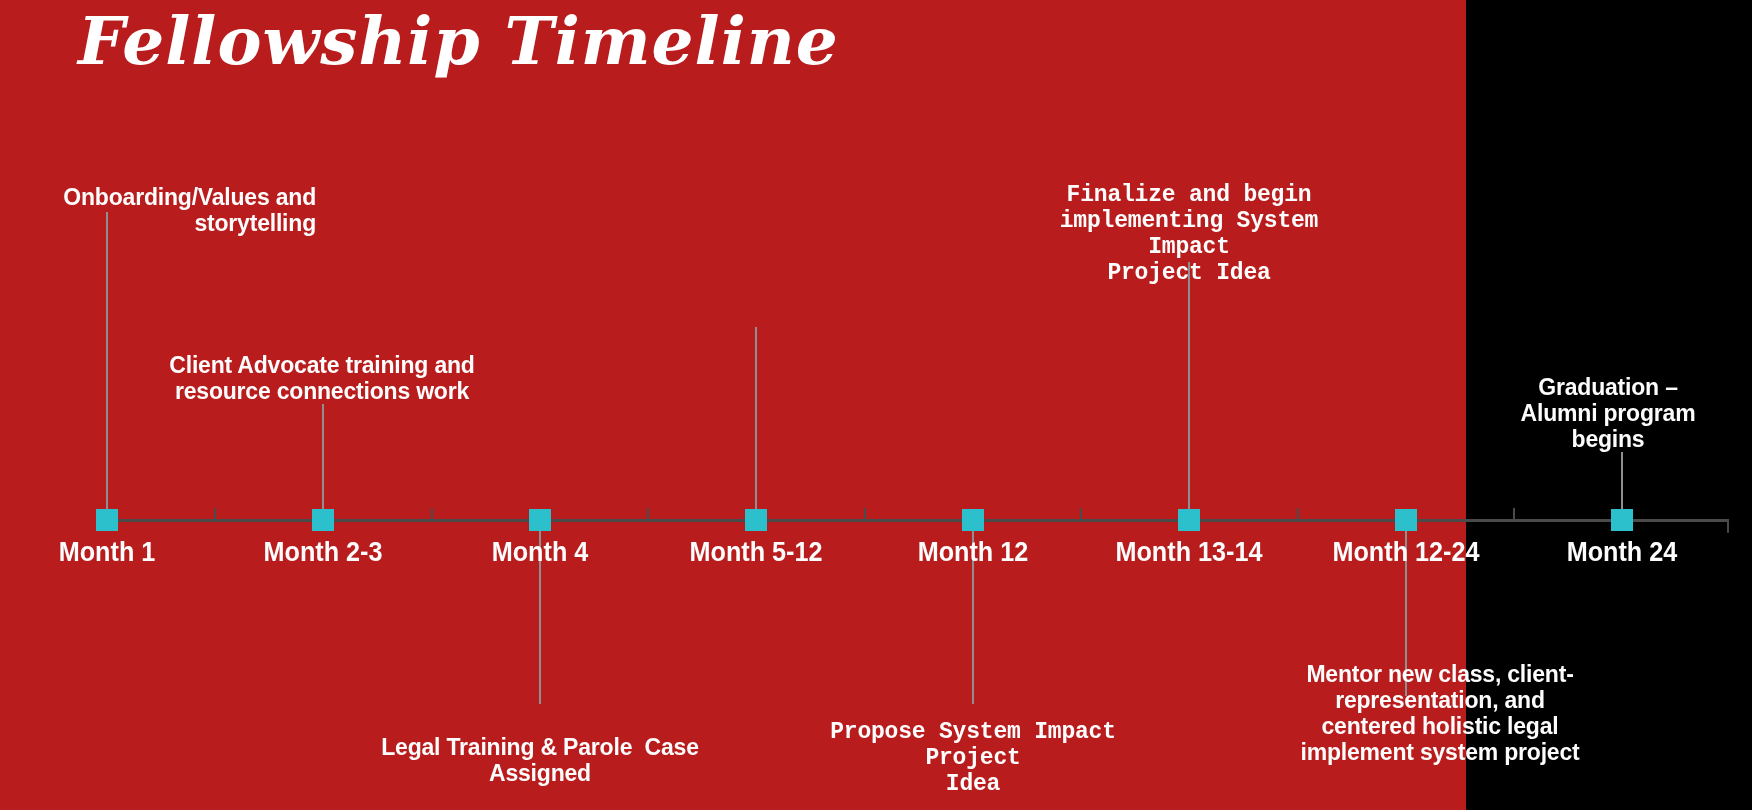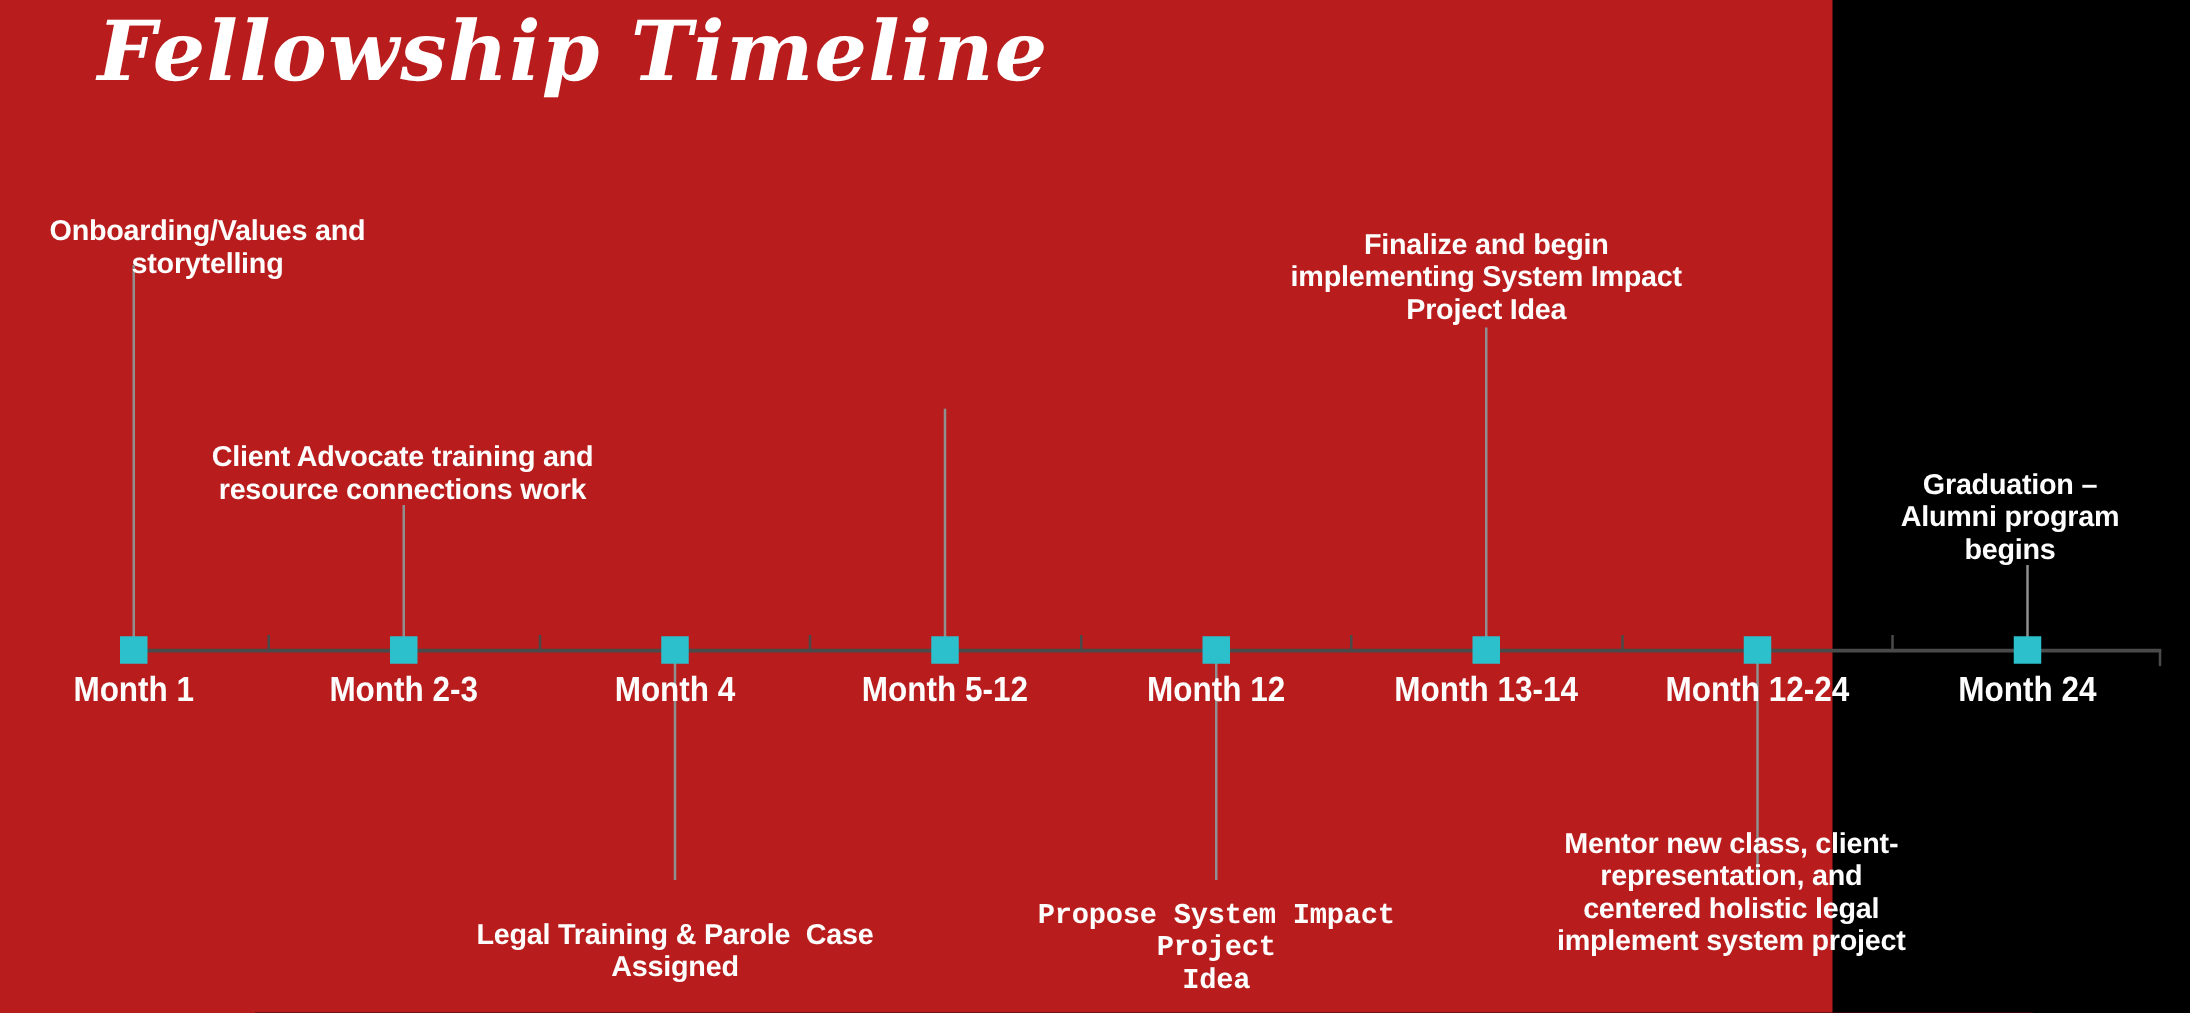--- a/index.html
+++ b/index.html
@@ -103,21 +103,21 @@
 <body>
 
 <div id="stage">
   <div class="title">Fellowship Timeline</div>
   <div class="axis"></div>
   <div class="endcap"></div>
 <div class="tick" style="left: 214px;"></div>
     <div class="conn" style="left: 106px; top: 212px; height: 304px;"></div>
     <div class="marker" style="left: 96px;"></div>
     <div class="month" style="left: 107px;">Month 1</div>
-    <div class="desc" style="left: 166px; top: 171px; width: 300px;">
+    <div class="desc" style="left: 166px; top: 184px; width: 300px; text-align: right;">
       <span>Onboarding/Values and</span>
       <span>storytelling</span>
     </div>
     <div class="tick" style="left: 430.5px;"></div>
     <div class="conn" style="left: 322px; top: 404px; height: 112px;"></div>
     <div class="marker" style="left: 312px;"></div>
     <div class="month" style="left: 323px;">Month 2-3</div>
     <div class="desc" style="left: 322px; top: 352px; width: 330px;">
       <span>Client Advocate training and</span>
       <span>resource connections work</span>
@@ -139,30 +139,30 @@
     <div class="marker" style="left: 962px;"></div>
     <div class="month" style="left: 973px;">Month 12</div>
     <div class="desc" style="left: 973px; top: 719px; width: 360px; font-family: Liberation Mono, monospace;">
       <span>Propose System Impact Project</span>
       <span>Idea</span>
     </div>
     <div class="tick" style="left: 1296.5px;"></div>
     <div class="conn" style="left: 1188px; top: 262px; height: 254px;"></div>
     <div class="marker" style="left: 1178px;"></div>
     <div class="month" style="left: 1189px;">Month 13-14</div>
-    <div class="desc" style="left: 1189px; top: 182px; width: 340px;">
+    <div class="desc" style="left: 1189px; top: 182px; width: 340px; font-family: Liberation Mono, monospace;">
       <span>Finalize and begin</span>
       <span>implementing System Impact</span>
       <span>Project Idea</span>
     </div>
     <div class="tick" style="left: 1513px;"></div>
     <div class="conn" style="left: 1405px; top: 522px; height: 174px;"></div>
     <div class="marker" style="left: 1395px;"></div>
     <div class="month" style="left: 1406px;">Month 12-24</div>
-    <div class="desc" style="left: 1385px; top: 661px; width: 350px;">
+    <div class="desc" style="left: 1440px; top: 661px; width: 350px;">
       <span>Mentor new class, client-</span>
       <span>representation, and</span>
       <span>centered holistic legal</span>
       <span>implement system project</span>
     </div>
     <div class="conn" style="left: 1621px; top: 452px; height: 64px;"></div>
     <div class="marker" style="left: 1611px;"></div>
     <div class="month" style="left: 1622px;">Month 24</div>
     <div class="desc" style="left: 1608px; top: 374px; width: 260px;">
       <span>Graduation –</span>

